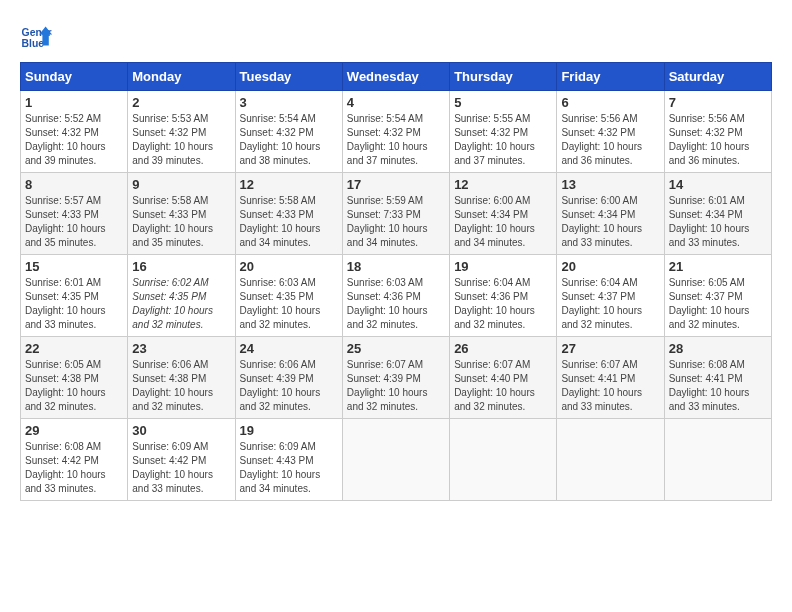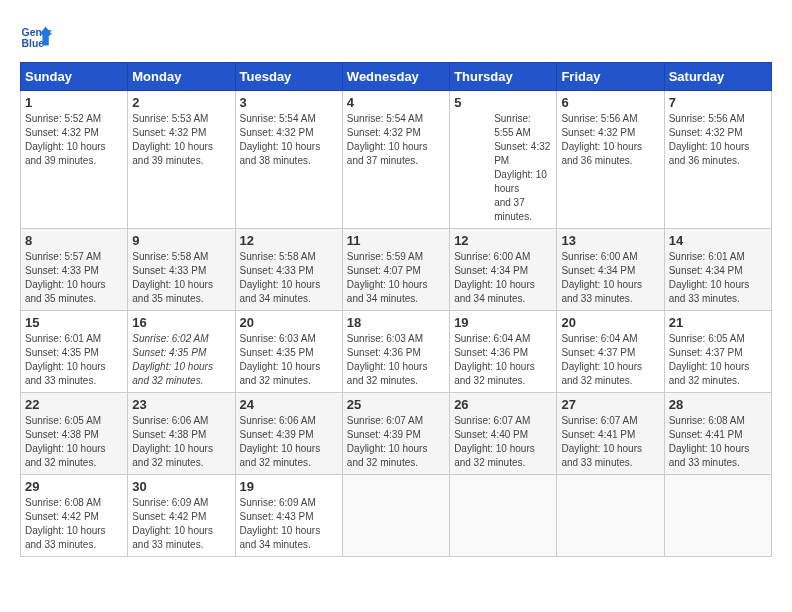--- a/index.html
+++ b/index.html
@@ -150,21 +150,21 @@
         </td>
         <td>
           <span class="day-num">4</span>
           <div class="day-info" style="white-space: pre-line;">Sunrise: 5:54 AM
 Sunset: 4:32 PM
 Daylight: 10 hours
 and 37 minutes.</div>
         </td>
         <td>
           <span class="day-num">5</span>
-          <div class="day-info" style="white-space: pre-line; margin-left: 40px;">Sunrise: 5:55 AM
+          <div class="day-info" style="white-space: pre-line;">Sunrise: 5:55 AM
 Sunset: 4:32 PM
 Daylight: 10 hours
 and 37 minutes.</div>
         </td>
         <td>
           <span class="day-num">6</span>
           <div class="day-info" style="white-space: pre-line;">Sunrise: 5:56 AM
 Sunset: 4:32 PM
 Daylight: 10 hours
 and 36 minutes.</div>
@@ -193,23 +193,23 @@
 and 35 minutes.</div>
         </td>
         <td>
           <span class="day-num">12</span>
           <div class="day-info" style="white-space: pre-line;">Sunrise: 5:58 AM
 Sunset: 4:33 PM
 Daylight: 10 hours
 and 34 minutes.</div>
         </td>
         <td>
-          <span class="day-num">11</span>
+          <span class="day-num">17</span>
           <div class="day-info" style="white-space: pre-line;">Sunrise: 5:59 AM
-Sunset: 4:07 PM
+Sunset: 7:33 PM
 Daylight: 10 hours
 and 34 minutes.</div>
         </td>
         <td>
           <span class="day-num">12</span>
           <div class="day-info" style="white-space: pre-line;">Sunrise: 6:00 AM
 Sunset: 4:34 PM
 Daylight: 10 hours
 and 34 minutes.</div>
         </td>

